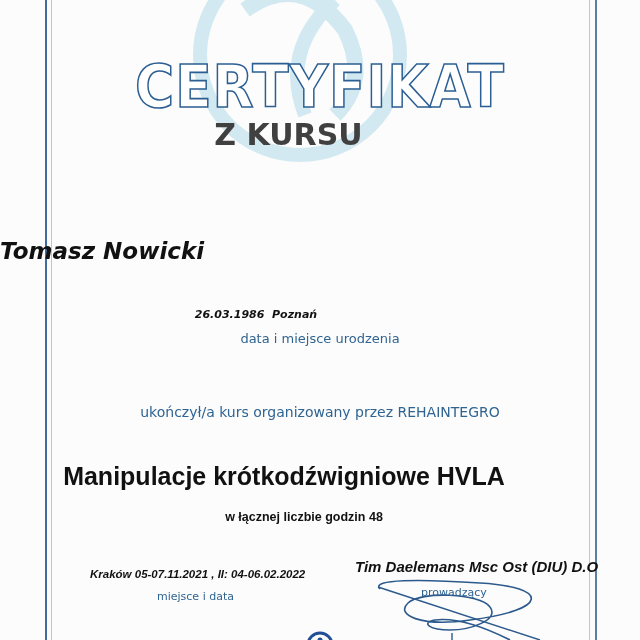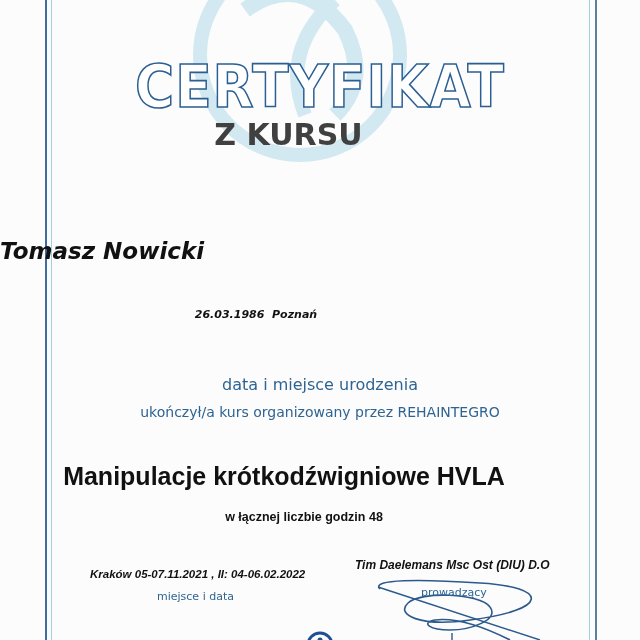--- a/index.html
+++ b/index.html
@@ -35,42 +35,42 @@
     .name {
       position: absolute; left: 0; width: 640px; top: 238px; text-align: left;
       font-family: "DejaVu Sans", sans-serif; font-weight: bold; font-style: italic;
       font-size: 23px; color: #111;
     }
     .birth {
       position: absolute; left: 0; width: 512px; top: 308px; text-align: center;
       font-family: "DejaVu Sans", sans-serif; font-weight: bold; font-style: italic;
       font-size: 11px; color: #111; white-space: pre;
     }
-    .birth-label { top: 331px; font-size: 16px; margin-top: 44px; }
+    .birth-label { top: 331px; font-size: 13px; }
     .completed { top: 404px; font-size: 14px; }
     .course {
       position: absolute; left: 0; width: 568px; top: 462px; text-align: center;
       font-family: "Liberation Sans", sans-serif; font-weight: bold;
       font-size: 25px; color: #111;
     }
     .hours {
       position: absolute; left: 0; width: 608px; top: 510px; text-align: center;
       font-family: "Liberation Sans", sans-serif; font-weight: bold;
       font-size: 12.5px; color: #111;
     }
     .place-date {
       position: absolute; left: 90px; top: 568px;
       font-family: "Liberation Sans", sans-serif; font-weight: bold; font-style: italic;
       font-size: 11.5px; color: #111; white-space: nowrap;
     }
     .place-label { position: absolute; left: 157px; top: 590px; font-size: 11px; color: #2f6492; font-family: "DejaVu Sans", sans-serif; }
     .instructor {
       position: absolute; left: 355px; top: 558px;
       font-family: "Liberation Sans", sans-serif; font-weight: bold; font-style: italic;
-      font-size: 12px; color: #111; white-space: nowrap;
+      font-size: 15px; color: #111; white-space: nowrap;
     }
     .instructor-label { position: absolute; left: 421px; top: 586px; font-size: 11px; color: #2f6492; font-family: "DejaVu Sans", sans-serif; }
     .signature { position: absolute; left: 360px; top: 575px; width: 240px; height: 65px; }
     .bottom-logo { position: absolute; left: 305px; top: 630px; width: 30px; height: 30px; }
   </style>
 </head>
 <body>
 
 <div class="page">
   <div class="border-dark-left"></div>

